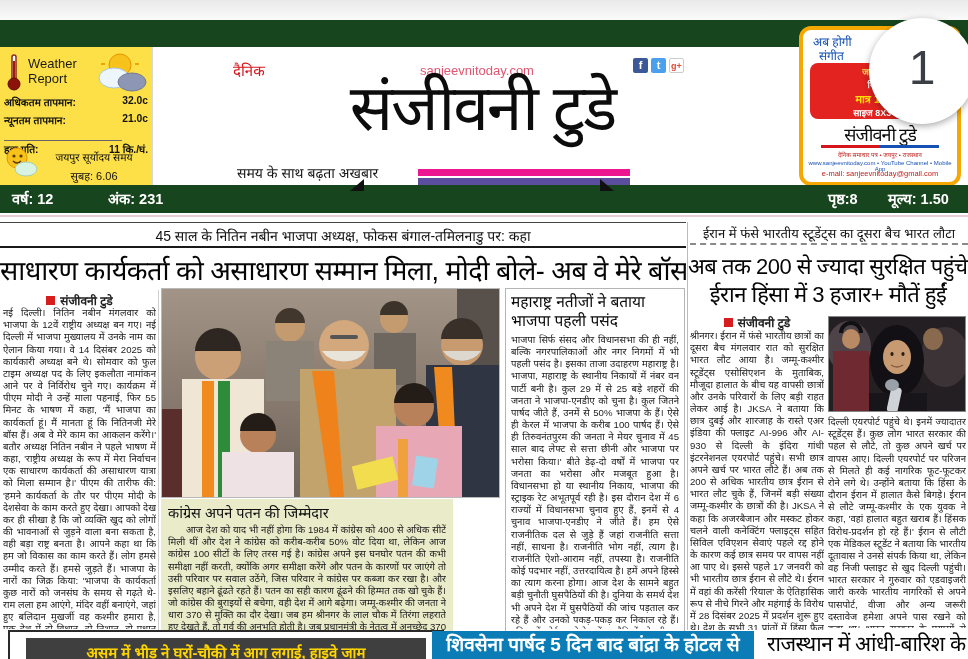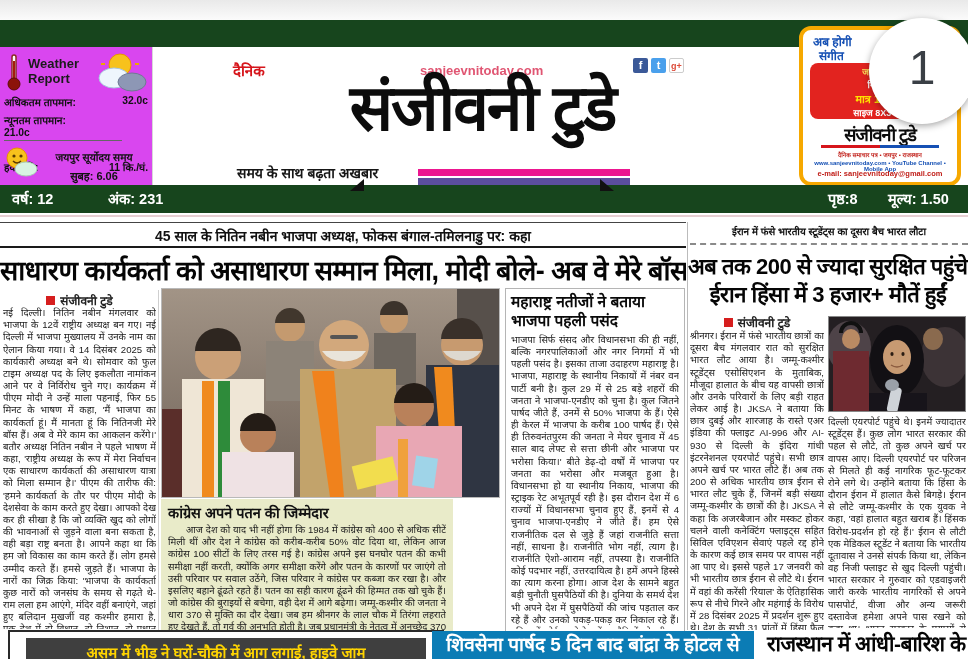--- a/index.html
+++ b/index.html
@@ -1,37 +1,37 @@
 <!DOCTYPE html>
 <html><head>
 <meta charset="utf-8">
 <style>
   html,body{margin:0;padding:0;background:#ffffff;}
   #page{position:relative;width:968px;height:659px;overflow:hidden;background:#ffffff;
         font-family:"Liberation Sans","DejaVu Sans",sans-serif;color:#111;}
   .abs{position:absolute;}
-  .bold{font-weight:bold;}
+  .bold{font-weight:normal;}
   .just{text-align:justify;text-justify:inter-word;}
   .body-txt{font-size:9.6px;line-height:1.27;color:#1c1c1c;overflow:hidden;}
   .byline{display:flex;align-items:center;justify-content:center;gap:5px;font-weight:bold;font-size:12px;color:#222;}
   .red-sq{width:9px;height:9px;background:#d61e1e;display:inline-block;}
   .green{background:#17451d;}
   .strip-txt{color:#fff;font-weight:bold;font-size:14.5px;}
   svg{display:block;}
 </style>
 </head>
 <body>
 
 <div id="page">
 
   <div class="abs" style="left:0;top:0;width:968px;height:20px;background:linear-gradient(#e9e9e9,#fbfbfb);"></div>
 
   <div class="abs green" style="left:0;top:20px;width:968px;height:27px;"></div>
 
-  <div class="abs" style="left:0;top:47px;width:152px;height:138px;border-right:1px solid #d8d8d8;background:#d946ef;">
+  <div class="abs" style="left:0;top:47px;width:152px;height:138px;border-right:1px solid #d8d8d8;background:#fde047;">
     <div class="abs" style="left:6px;top:6px;">
       <svg width="16" height="38" viewBox="0 0 16 38">
         <rect x="6" y="2" width="4" height="26" rx="2" fill="#fff" stroke="#8a2b23" stroke-width="1.5"></rect>
         <rect x="7" y="8" width="2" height="20" fill="#a51a0e"></rect>
         <circle cx="8" cy="31" r="6" fill="#8c130a" stroke="#5d0d06"></circle>
       </svg>
     </div>
     <div class="abs bold" style="left:28px;top:10px;width:64px;font-size:13px;line-height:1.15;color:#1b1b1b;">Weather Report</div>
     <div class="abs" style="left:94px;top:4px;">
       <svg width="54" height="44" viewBox="0 0 54 44">
@@ -43,21 +43,21 @@
           </g>
         <ellipse cx="20" cy="27" rx="15" ry="10" fill="#eef6fd" stroke="#a9c6df"></ellipse>
         <ellipse cx="38" cy="31" rx="14" ry="9" fill="#8d97b5" stroke="#6f7994"></ellipse>
       </svg>
     </div>
     <div class="abs" style="left:4px;top:48px;width:144px;">
       <div style="display:flex;justify-content:space-between;font-size:10.3px;font-weight:bold;margin-bottom:4px;">
         <span>अधिकतम तापमान:</span>
         <span>32.0c</span>
       </div>
-      <div style="display:flex;justify-content:space-between;font-size:10.3px;font-weight:bold;margin-bottom:22px;flex-direction:column;">
+      <div style="display:flex;justify-content:space-between;font-size:10.3px;font-weight:bold;margin-bottom:15px;">
         <span>न्यूनतम तापमान:</span>
         <span>21.0c</span>
       </div>
       <div style="display:flex;justify-content:space-between;font-size:10.3px;font-weight:bold;">
         <span>हवा गति:</span>
         <span>11 कि./घं.</span>
       </div>
     </div>
     <div class="abs" style="left:4px;top:93px;width:118px;border-top:1px solid #666;"></div>
     <div class="abs" style="left:2px;top:96px;">
@@ -180,21 +180,21 @@
     <div class="body-txt just" style="text-indent:18px;height:106px;">आज देश को याद भी नहीं होगा कि 1984 में कांग्रेस को 400 से अधिक सीटें मिली थीं और देश ने कांग्रेस को करीब-करीब 50% वोट दिया था, लेकिन आज कांग्रेस 100 सीटों के लिए तरस गई है। कांग्रेस अपने इस घनघोर पतन की कभी समीक्षा नहीं करती, क्योंकि अगर समीक्षा करेंगे और पतन के कारणों पर जाएंगे तो उसी परिवार पर सवाल उठेंगे, जिस परिवार ने कांग्रेस पर कब्जा कर रखा है। और इसलिए बहाने ढूंढते रहते हैं। पतन का सही कारण ढूंढने की हिम्मत तक खो चुके हैं। जो कांग्रेस की बुराइयों से बचेगा, वही देश में आगे बढ़ेगा। जम्मू-कश्मीर की जनता ने धारा 370 से मुक्ति का दौर देखा। जब हम श्रीनगर के लाल चौक में तिरंगा लहराते हुए देखते हैं, तो गर्व की अनुभूति होती है। जब प्रधानमंत्री के नेतृत्व में अनुच्छेद 370 की समाप्ति हुई, तो कश्मीर की फिजा बदली। हम 'राष्ट्र पहले, पार्टी बाद में, और खुद सबसे आखिर में' के आदर्श पर काम करते हैं।</div>
   </div>
 
   <div class="abs" style="left:505px;top:288px;width:180px;height:344px;border:1px solid #b5b5b5;box-sizing:border-box;padding:4px 5px;overflow:hidden;">
     <div class="bold" style="font-size:15.5px;line-height:1.22;color:#0a0a0a;margin-bottom:3px;">महाराष्ट्र नतीजों ने बताया भाजपा पहली पसंद</div>
     <div class="body-txt just" style="height:295px;">भाजपा सिर्फ संसद और विधानसभा की ही नहीं, बल्कि नगरपालिकाओं और नगर निगमों में भी पहली पसंद है। इसका ताजा उदाहरण महाराष्ट्र है। भाजपा, महाराष्ट्र के स्थानीय निकायों में नंबर वन पार्टी बनी है। कुल 29 में से 25 बड़े शहरों की जनता ने भाजपा-एनडीए को चुना है। कुल जितने पार्षद जीते हैं, उनमें से 50% भाजपा के हैं। ऐसे ही केरल में भाजपा के करीब 100 पार्षद हैं। ऐसे ही तिरुवनंतपुरम की जनता ने मेयर चुनाव में 45 साल बाद लेफ्ट से सत्ता छीनी और भाजपा पर भरोसा किया।' बीते डेढ़-दो वर्षों में भाजपा पर जनता का भरोसा और मजबूत हुआ है। विधानसभा हो या स्थानीय निकाय, भाजपा की स्ट्राइक रेट अभूतपूर्व रही है। इस दौरान देश में 6 राज्यों में विधानसभा चुनाव हुए हैं, इनमें से 4 चुनाव भाजपा-एनडीए ने जीते हैं। हम ऐसे राजनीतिक दल से जुड़े हैं जहां राजनीति सत्ता नहीं, साधना है। राजनीति भोग नहीं, त्याग है। राजनीति ऐशो-आराम नहीं, तपस्या है। राजनीति कोई पदभार नहीं, उत्तरदायित्व है। हमें अपने हिस्से का त्याग करना होगा। आज देश के सामने बहुत बड़ी चुनौती घुसपैठियों की है। दुनिया के समर्थ देश भी अपने देश में घुसपैठियों की जांच पड़ताल कर रहे हैं और उनको पकड़-पकड़ कर निकाल रहे हैं। दुनिया में कोई अपने देश में घुसपैठियों को स्वीकार नहीं करता, भारत भी घुसपैठियों को अपने गरीबों, युवाओं के हक लूटने नहीं दे सकता। घुसपैठिए देश की सुरक्षा के लिए बहुत बड़ा खतरा है।</div>
   </div>
 
   <div class="abs" style="left:687px;top:222px;width:1px;height:408px;background:#bbb;"></div>
 
-  <div class="abs bold" style="left:690px;top:224px;width:278px;text-align:center;font-size:10px;color:#111;">ईरान में फंसे भारतीय स्टूडेंट्स का दूसरा बैच भारत लौटा</div>
+  <div class="abs bold" style="left:690px;top:224px;width:278px;text-align:center;font-size:13px;color:#111;">ईरान में फंसे भारतीय स्टूडेंट्स का दूसरा बैच भारत लौटा</div>
   <div class="abs" style="left:690px;top:243px;width:278px;border-top:2px dashed #8a8a8a;"></div>
   <div class="abs bold" style="left:688px;top:250px;width:280px;text-align:center;font-size:22px;letter-spacing:-0.5px;color:#050505;white-space:nowrap;">अब तक 200 से ज्यादा सुरक्षित पहुंचे,</div>
   <div class="abs bold" style="left:688px;top:278px;width:280px;text-align:center;font-size:22px;letter-spacing:-0.5px;color:#050505;white-space:nowrap;">ईरान हिंसा में 3 हजार+ मौतें हुईं</div>
   <div class="abs byline" style="left:690px;top:314px;width:134px;">
     <span class="red-sq"></span>
     <span>संजीवनी टुडे</span>
   </div>
   <div class="abs body-txt just" style="left:690px;top:330px;width:134px;height:300px;">श्रीनगर। ईरान में फंसे भारतीय छात्रों का दूसरा बैच मंगलवार रात को सुरक्षित भारत लौट आया है। जम्मू-कश्मीर स्टूडेंट्स एसोसिएशन के मुताबिक, मौजूदा हालात के बीच यह वापसी छात्रों और उनके परिवारों के लिए बड़ी राहत लेकर आई है। JKSA ने बताया कि छात्र दुबई और शारजाह के रास्ते एअर इंडिया की फ्लाइट AI-996 और AI-930 से दिल्ली के इंदिरा गांधी इंटरनेशनल एयरपोर्ट पहुंचे। सभी छात्र अपने खर्च पर भारत लौटे हैं। अब तक 200 से अधिक भारतीय छात्र ईरान से भारत लौट चुके हैं, जिनमें बड़ी संख्या जम्मू-कश्मीर के छात्रों की है। JKSA ने कहा कि अजरबैजान और मस्कट होकर चलने वाली कनेक्टिंग फ्लाइट्स सहित सिविल एविएशन सेवाएं पहले रद्द होने के कारण कई छात्र समय पर वापस नहीं आ पाए थे। इससे पहले 17 जनवरी को भी भारतीय छात्र ईरान से लौटे थे। ईरान में वहां की करेंसी 'रियाल' के ऐतिहासिक रूप से नीचे गिरने और महंगाई के विरोध में 28 दिसंबर 2025 में प्रदर्शन शुरू हुए थे। देश के सभी 31 प्रांतों में हिंसा फैल गई है। इसमें 3 हजार से ज्यादा लोगों की मौत हुई है। ज्यादातर लोग गोली लगने से मारे गए हैं। इससे पहले 17 जनवरी को भी कई भारतीय ईरान से</div>
 
   <div class="abs" style="left:828px;top:316px;width:138px;height:96px;border:1px solid #888;box-sizing:border-box;overflow:hidden;">

